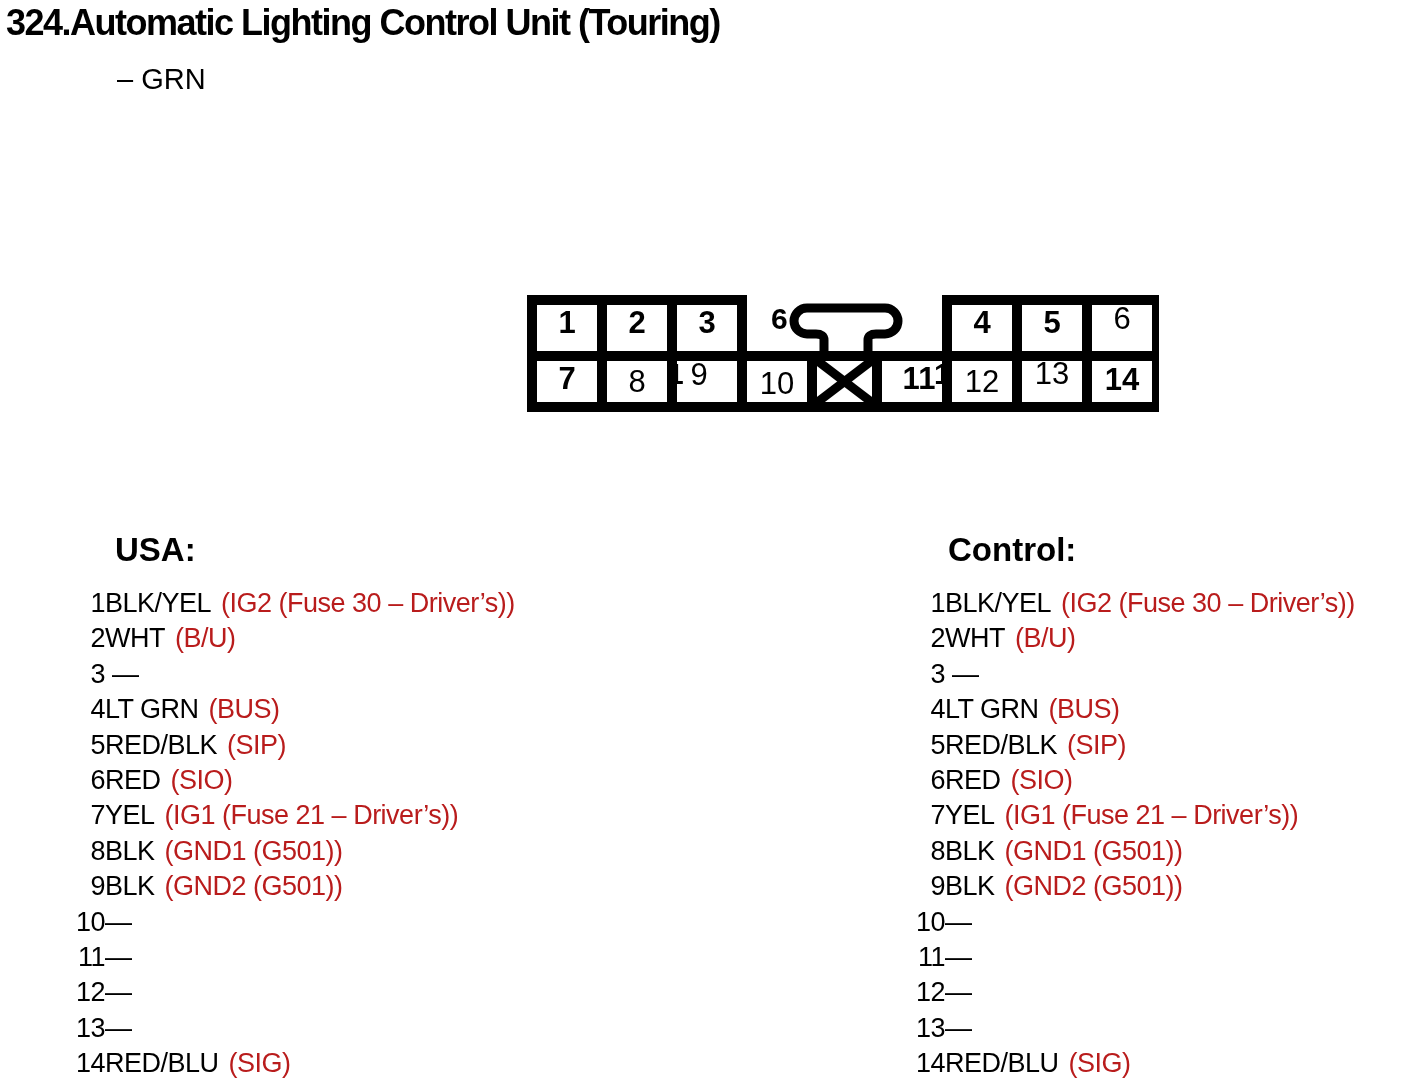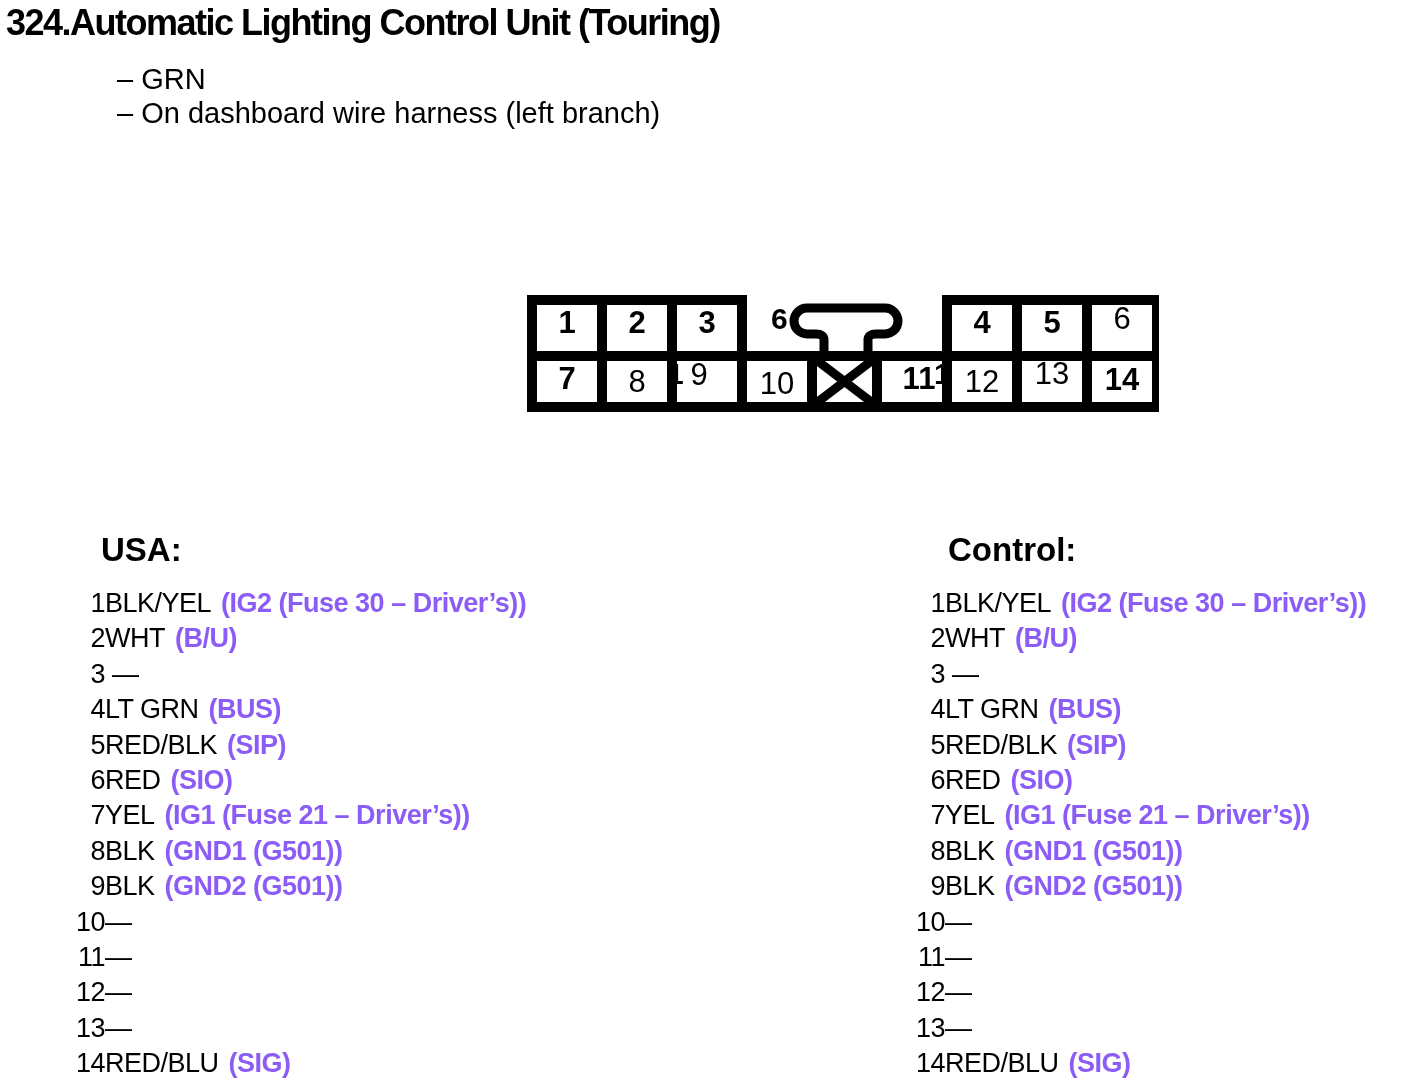--- a/index.html
+++ b/index.html
@@ -30,36 +30,35 @@
   .pc1{left:5px;top:8px}   .pc2{left:75px;top:8px}  .pc3{left:145px;top:8px}
   .pc4{left:420px;top:8px} .pc5{left:490px;top:8px} .pc6{left:560px;top:4px}
   .pc7{left:5px;top:64px}  .pc8{left:75px;top:67px} .pc9{left:137px;top:60px}
   .pc10{left:215px;top:69px}.pc11{left:357px;top:64px}.pc12{left:420px;top:67px}
   .pc13{left:490px;top:59px}.pc14{left:560px;top:65px}
   .pa6{left:244px;top:9px}
   .pa9{left:140px;top:64px}
   .pa11{left:407px;top:64px}
   
   .sec-heading{font-size:33px;font-weight:bold;}
-  #usa-heading{left:101px;top:531px;}
+  #usa-heading{left:115px;top:531px;}
   #canada-heading{left:948px;top:531px;}
   .pinlist{font-size:27px;line-height:35.4px;letter-spacing:-0.5px;white-space:nowrap;}
   #usa-list{left:71px;top:586px;}
   #canada-list{left:911px;top:586px;}
   .pin{display:inline-block;width:34px;text-align:right;}
-  .circ{color:#8b5cf6;margin-left:10px;font-weight:bold;}
+  .circ{color:#b91c1c;margin-left:10px;}
 </style>
 </head>
 <body>
 
 <div class="abs" id="page-title">324.Automatic Lighting Control Unit (Touring)</div>
 
 <div class="abs" id="notes">
   <div>– GRN</div>
-  <div>– On dashboard wire harness (left branch)</div>
 </div>
 
 <div class="abs" id="connector">
   <svg width="632" height="117" viewBox="0 0 632 117">
 
     <path d="M297 56 L297 45 Q297 39 289 39 L280 39 A13 13 0 0 1 280 13 L358 13 A13 13 0 0 1 358 39 L349 39 Q341 39 341 45 L341 56" fill="#ffffff" stroke="#000000" stroke-width="9" stroke-linejoin="round"></path>
 
     <rect x="5" y="5" width="210" height="56" fill="none" stroke="#000000" stroke-width="10"></rect>
     <line x1="75" y1="5" x2="75" y2="61" stroke="#000000" stroke-width="10"></line>
     <line x1="145" y1="5" x2="145" y2="61" stroke="#000000" stroke-width="10"></line>

